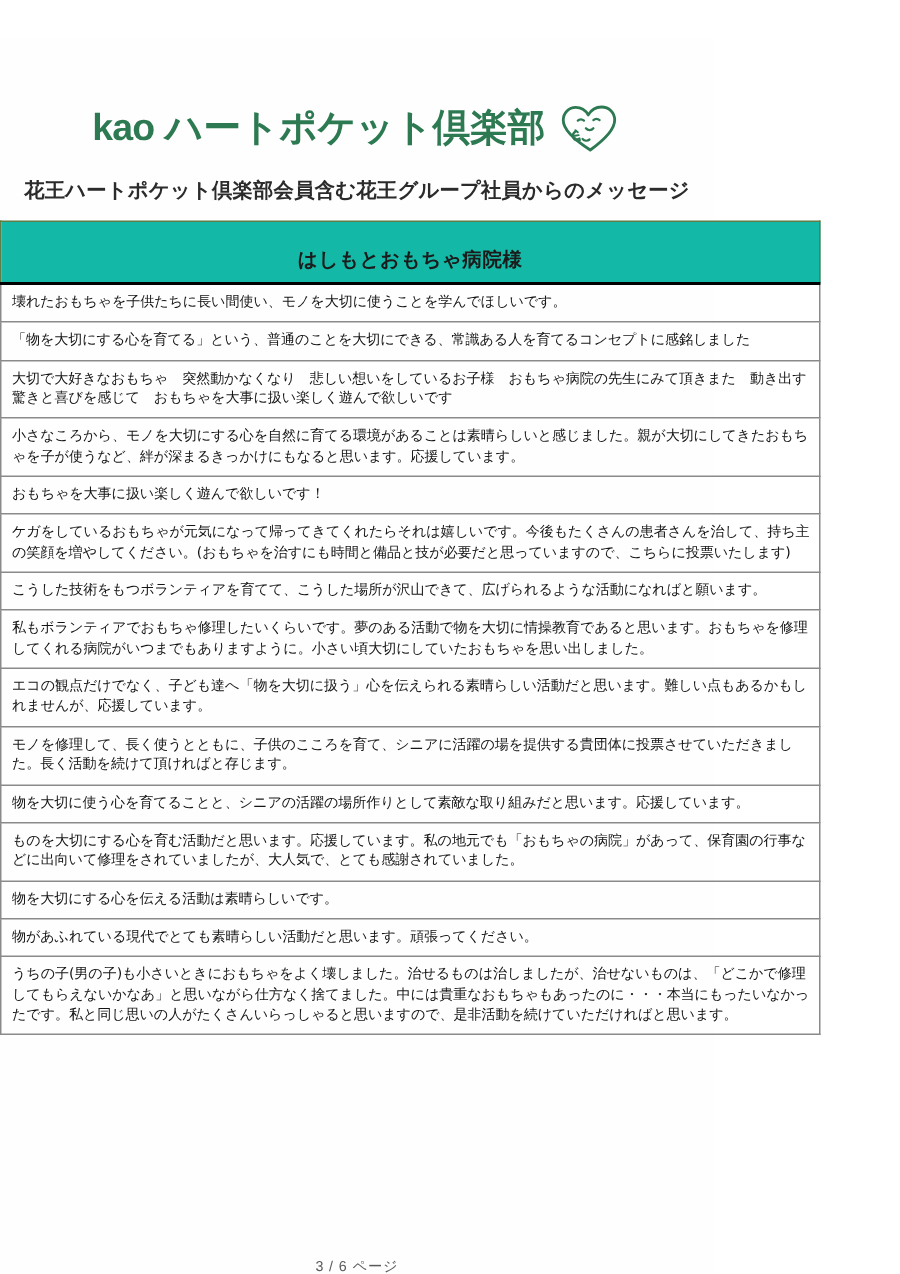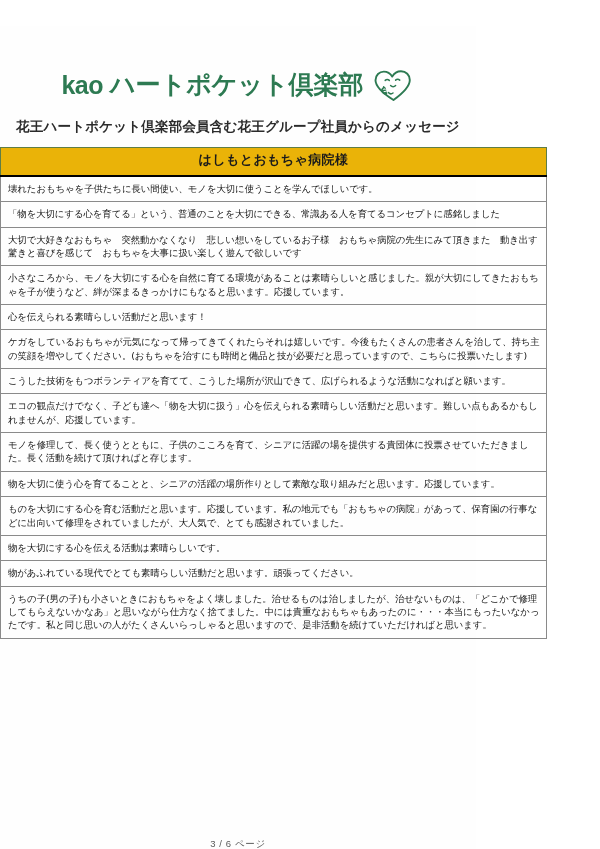--- a/index.html
+++ b/index.html
@@ -74,28 +74,28 @@
   .table-wrap {
     margin: 11px auto 0 auto;
     width: 547px;
   }
   table.msg-table {
     width: 100%;
     border-collapse: collapse;
     table-layout: fixed;
   }
   table.msg-table th.header-cell {
-    background: #eab308;
+    background: #14b8a6;
     border: 1.3px solid #5f7d46;
     text-align: center;
     font-family: "DejaVu Sans", "Liberation Sans", sans-serif;
     font-size: 13px;
     font-weight: bold;
     color: #1b1b1b;
-    padding: 3px 4px 6px 4px;
+    padding: 16px 4px 6px 4px;
     letter-spacing: 0.4px;
   }
   table.msg-table td.msg-cell {
     border: 1px solid #8a8a8a;
     border-top: none;
     padding: 5px 6px 6px 7px;
     vertical-align: top;
     font-family: "DejaVu Sans", "Liberation Sans", sans-serif;
     font-size: 9.4px;
     line-height: 1.42;
@@ -172,27 +172,30 @@
           <tr>
             <td class="msg-cell pad-md">「物を大切にする心を育てる」という、普通のことを大切にできる、常識ある人を育てるコンセプトに感銘しました</td>
           </tr>
           <tr>
             <td class="msg-cell pad-md">大切で大好きなおもちゃ　突然動かなくなり　悲しい想いをしているお子様　おもちゃ病院の先生にみて頂きまた　動き出す驚きと喜びを感じて　おもちゃを大事に扱い楽しく遊んで欲しいです</td>
           </tr>
           <tr>
             <td class="msg-cell pad-md">小さなころから、モノを大切にする心を自然に育てる環境があることは素晴らしいと感じました。親が大切にしてきたおもちゃを子が使うなど、絆が深まるきっかけにもなると思います。応援しています。</td>
           </tr>
           <tr>
-            <td class="msg-cell pad-md">心を伝えられる素晴らしい活動だと思います！</td>
+            <td class="msg-cell pad-md">おもちゃを大事に扱い楽しく遊んで欲しいです！</td>
           </tr>
           <tr>
             <td class="msg-cell pad-lg">ケガをしているおもちゃが元気になって帰ってきてくれたらそれは嬉しいです。今後もたくさんの患者さんを治して、持ち主の笑顔を増やしてください。(おもちゃを治すにも時間と備品と技が必要だと思っていますので、こちらに投票いたします)</td>
           </tr>
           <tr>
             <td class="msg-cell pad-md">こうした技術をもつボランティアを育てて、こうした場所が沢山できて、広げられるような活動になればと願います。</td>
+          </tr>
+          <tr>
+            <td class="msg-cell pad-md">私もボランティアでおもちゃ修理したいくらいです。夢のある活動で物を大切に情操教育であると思います。おもちゃを修理してくれる病院がいつまでもありますように。小さい頃大切にしていたおもちゃを思い出しました。</td>
           </tr>
           <tr>
             <td class="msg-cell pad-md">エコの観点だけでなく、子ども達へ「物を大切に扱う」心を伝えられる素晴らしい活動だと思います。難しい点もあるかもしれませんが、応援しています。</td>
           </tr>
           <tr>
             <td class="msg-cell pad-md">モノを修理して、長く使うとともに、子供のこころを育て、シニアに活躍の場を提供する貴団体に投票させていただきました。長く活動を続けて頂ければと存じます。</td>
           </tr>
           <tr>
             <td class="msg-cell pad-md">物を大切に使う心を育てることと、シニアの活躍の場所作りとして素敵な取り組みだと思います。応援しています。</td>
           </tr>

